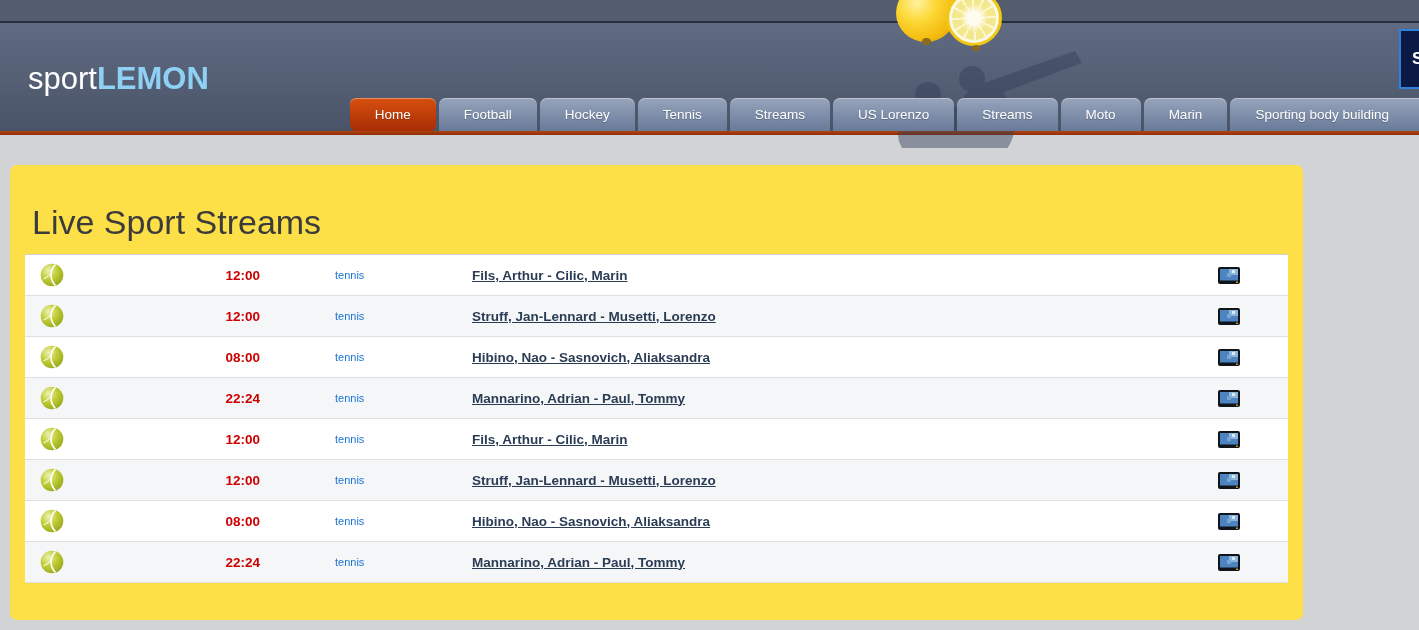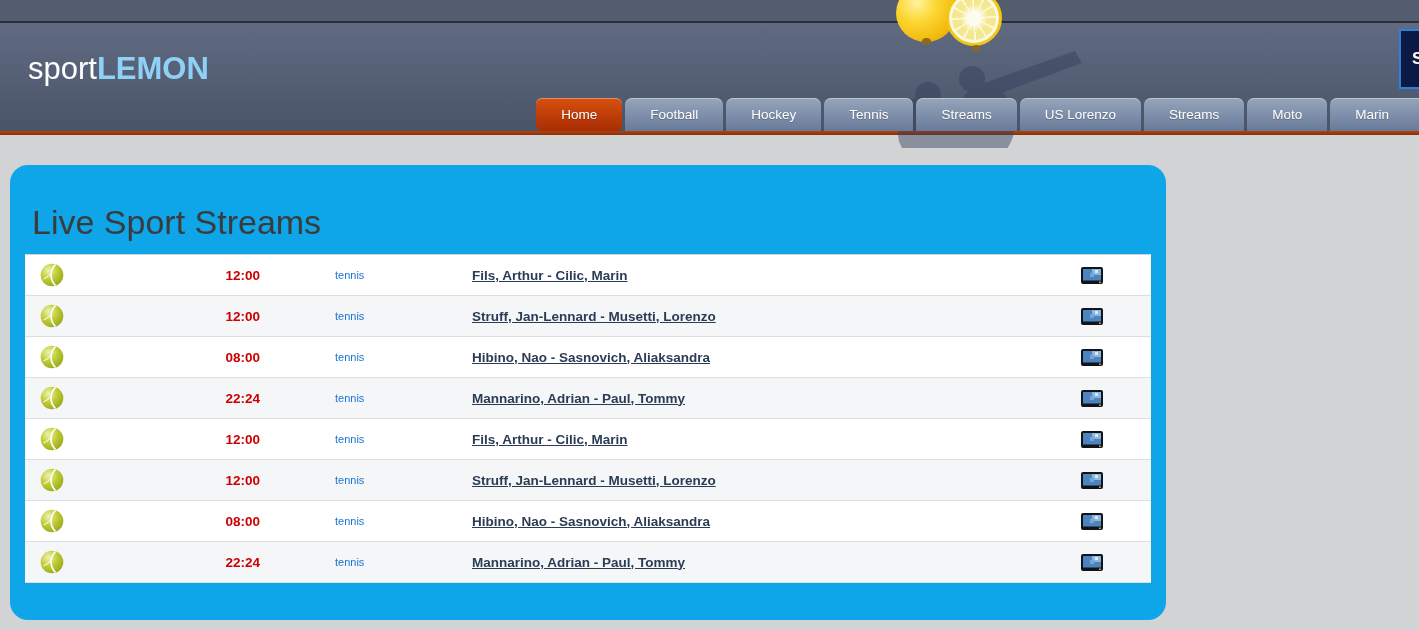--- a/index.html
+++ b/index.html
@@ -5,21 +5,21 @@
   * { margin:0; padding:0; box-sizing:border-box; }
   html,body { width:1419px; height:630px; overflow:hidden; }
   body { font-family:"Liberation Sans", sans-serif; background:#d2d3d5; }
   .page { position:relative; width:1419px; height:630px; overflow:hidden; }
 
   
   .topstrip { height:23px; background:#535d6d; border-bottom:2px solid #272f3c; }
   .hdr { position:relative; height:108px; background:linear-gradient(#606b82,#4a5468); }
   .redline { height:4px; background:linear-gradient(#b2440f,#8e2d07); }
 
-  .logo { position:absolute; left:28px; top:28px; font-size:31px; letter-spacing:0; cursor:pointer; z-index:5; }
+  .logo { position:absolute; left:28px; top:38px; font-size:31px; letter-spacing:0; cursor:pointer; z-index:5; }
   .logo-sport { color:#ffffff; font-weight:400; }
   .logo-lemon { font-weight:700; }
 
   .watermark { position:absolute; left:820px; top:20px; opacity:.45; z-index:1; }
 
   .lemons { position:absolute; left:878px; top:0; width:140px; height:60px; z-index:6; }
   .lemon-whole { position:absolute; left:18px; top:-16px; width:60px; height:58px; border-radius:50%;
     background:radial-gradient(circle at 35% 32%, #fff3a0 0%, #fcd733 35%, #f3b90d 70%, #d7940a 100%); }
   .lemon-whole:after { content:""; position:absolute; left:26px; bottom:-3px; width:9px; height:7px;
     border-radius:50%; background:#8a6b1d; }
@@ -39,22 +39,22 @@
   nav { position:absolute; right:0; bottom:0; z-index:4; }
   .tabs { list-style:none; display:flex; align-items:flex-end; }
   .tab { height:33px; margin-left:3px; padding:0 25px; display:flex; align-items:center;
     color:#fff; font-size:13.5px; cursor:pointer; border-radius:7px 7px 0 0;
     background:linear-gradient(#97a5bb,#687a9a);
     box-shadow:inset 0 1px 0 rgba(255,255,255,.35); text-shadow:0 1px 1px rgba(0,0,0,.25); }
   .tab.active { background:linear-gradient(#d6500f,#a82d04);border-radius:6px; }
   .tab:last-child { border-radius:7px 0 0 0; padding-right:30px; }
 
   
-  .panel { position:absolute; left:10px; top:165px; width:1156px; height:455px;
-    background:#0ea5e9; border-radius:18px; }
+  .panel { position:absolute; left:10px; top:165px; width:1293px; height:455px;
+    background:#fde047; border-radius:7px; }
   h1 { padding:38px 0 12px 22px; font-size:34px; font-weight:400; color:#3b3b3b; }
 
   .streams-table { margin:0 15px; border-top:1px solid #cfd1d4; }
   .row { display:grid; grid-template-columns:90px 145px 210px 1fr 70px; align-items:center;
     height:41px; background:#ffffff; border-bottom:1px solid #dddfe1; }
   .row:nth-child(even) { background:#f4f6f7; }
   .c-icon { padding-left:15px; line-height:0; }
   .c-time { text-align:right; font-size:13.5px; font-weight:700; }
   .c-sport { padding-left:75px; font-size:11px; }
   .c-sport a { text-decoration:none; cursor:pointer; }
@@ -106,20 +106,23 @@
           </li>
           <li class="tab">
             <span class="tab-label">Streams</span>
           </li>
           <li class="tab">
             <span class="tab-label">Moto</span>
           </li>
           <li class="tab">
             <span class="tab-label">Marin</span>
           </li>
+          <li class="tab">
+            <span class="tab-label">Sporting body building</span>
+          </li>
         </ul>
     </nav>
   </div>
 
   <div class="redline"></div>
 
   <div class="lemons">
     <div class="lemon-whole"></div>
     <div class="lemon-half"></div>
   </div>

